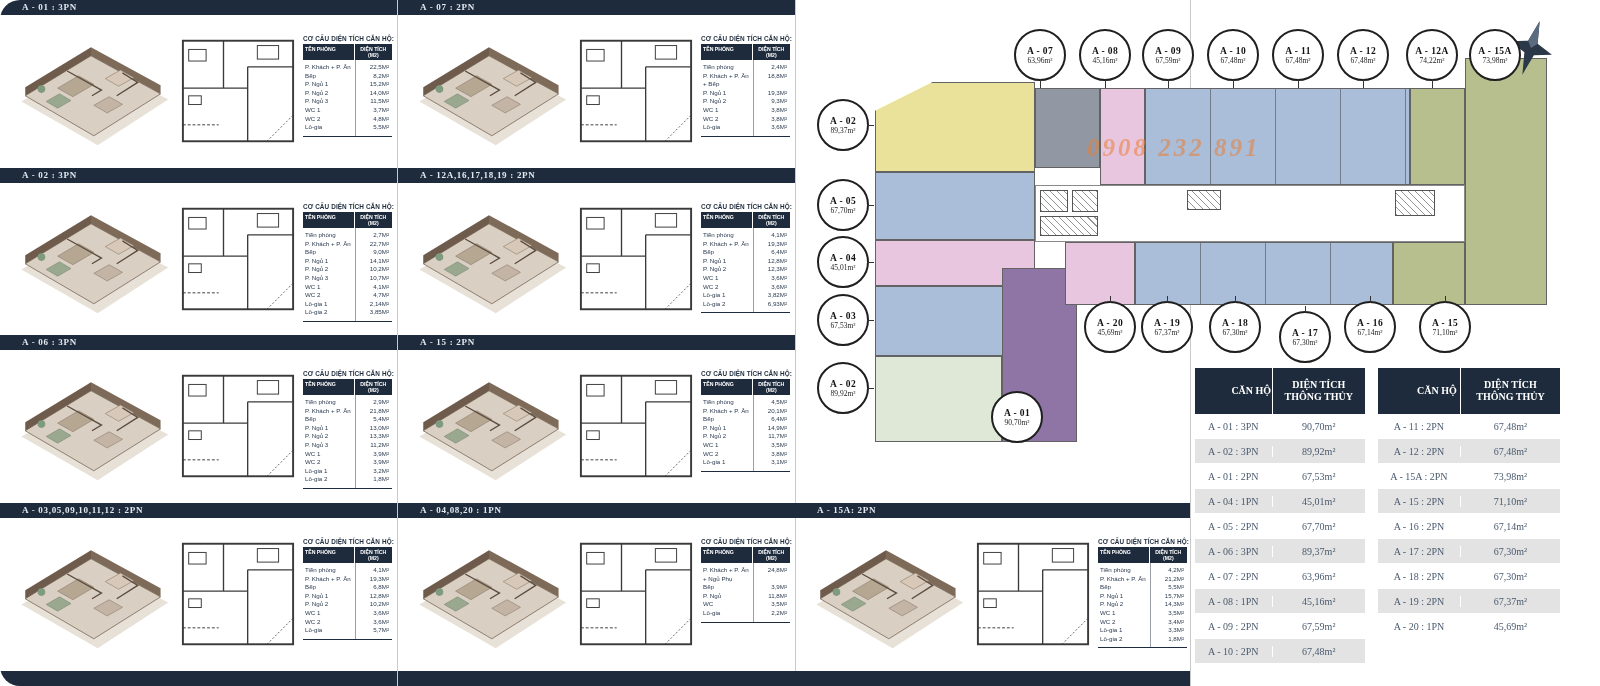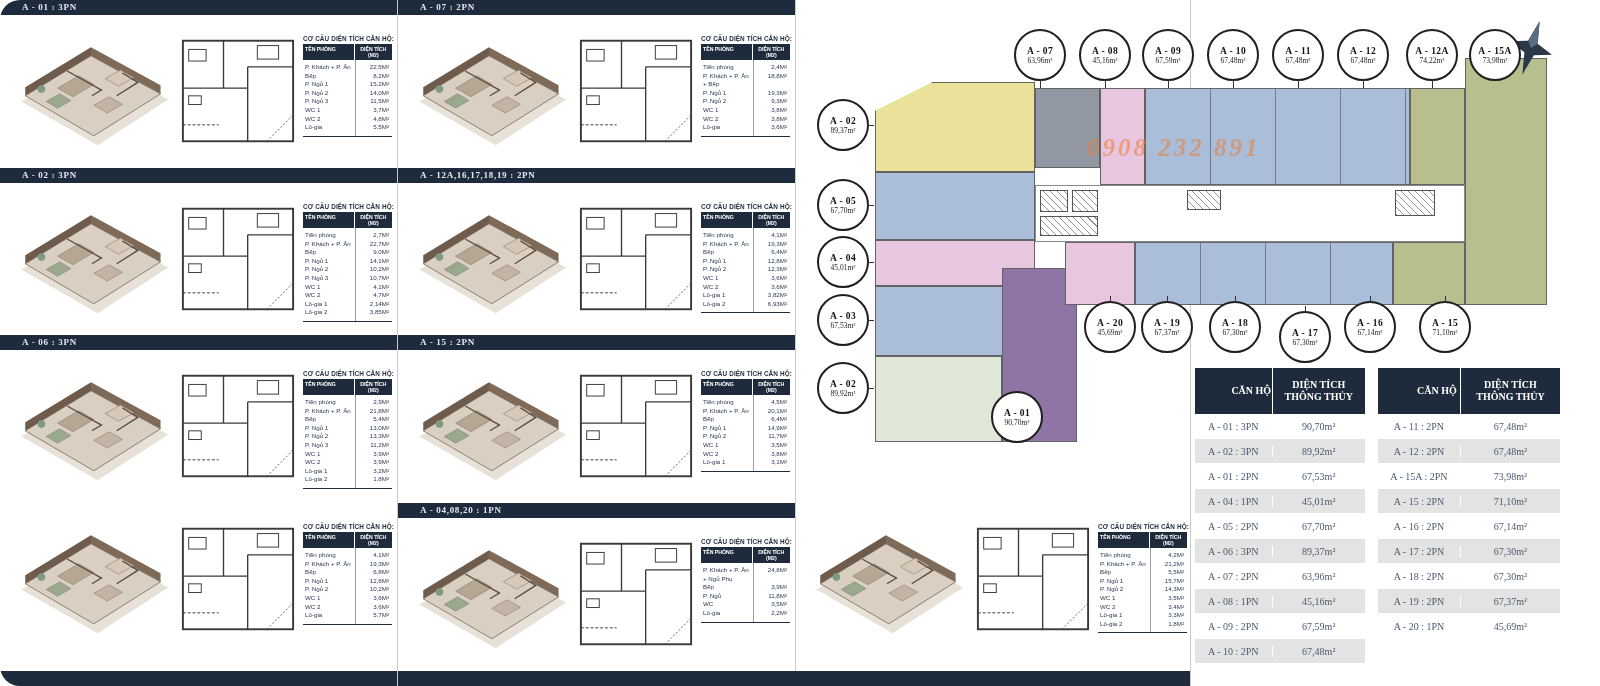--- a/index.html
+++ b/index.html
@@ -271,20 +271,21 @@
             <div class="arow">
               <span class="ar1">Lô-gia 2</span>
               <span class="ar2">1,8M²</span>
             </div>
           </div>
       </div>
     </div>
   </div>
 
   <div class="section" style="left:0;top:503px">
+    <div class="sec-header"><span>A - 03,05,09,10,11,12 : 2PN</span></div>
     <div class="sec-body">
       <svg class="iso">
           <use href="#iso3d"></use>
         </svg>
       <svg class="p2d">
           <use href="#plan2d"></use>
         </svg>
       <div class="area-box">
         <div class="area-title">CƠ CẤU DIỆN TÍCH CĂN HỘ:</div>
         <div class="area-head">
@@ -523,20 +524,21 @@
             <div class="arow">
               <span class="ar1">Lô-gia</span>
               <span class="ar2">2,2M²</span>
             </div>
           </div>
       </div>
     </div>
   </div>
 
   <div class="section" style="left:795px;top:503px;width:395px">
+    <div class="sec-header"><span>A - 15A: 2PN</span></div>
     <div class="sec-body">
       <svg class="iso">
           <use href="#iso3d"></use>
         </svg>
       <svg class="p2d">
           <use href="#plan2d"></use>
         </svg>
       <div class="area-box">
         <div class="area-title">CƠ CẤU DIỆN TÍCH CĂN HỘ:</div>
         <div class="area-head">

